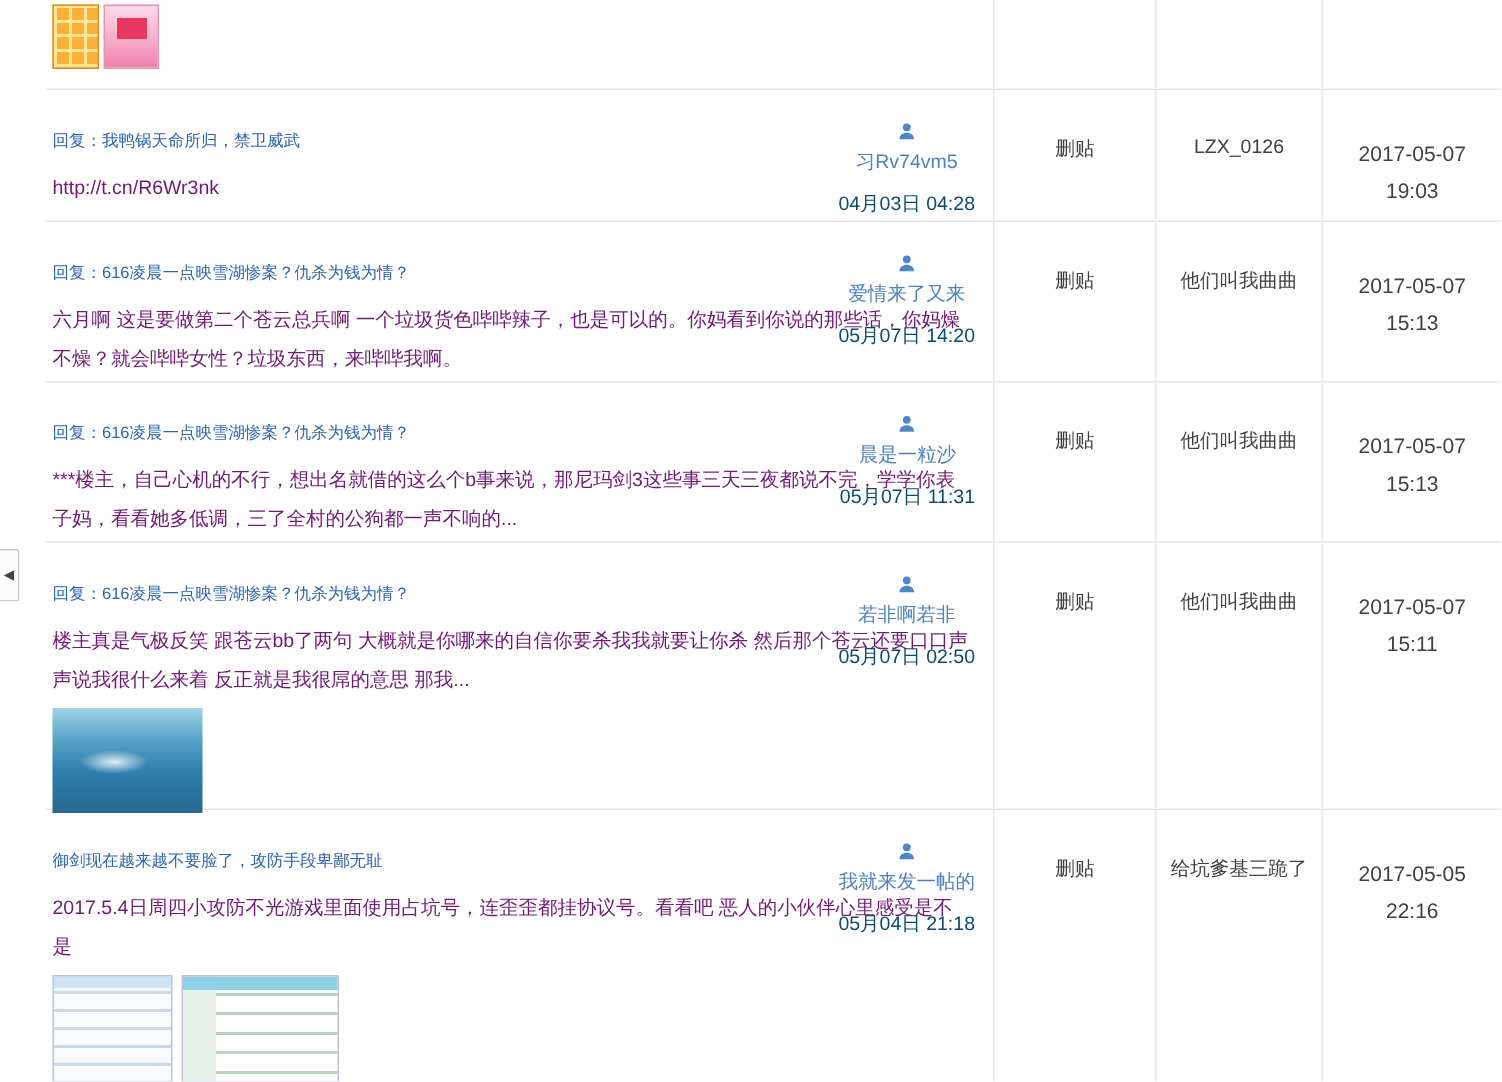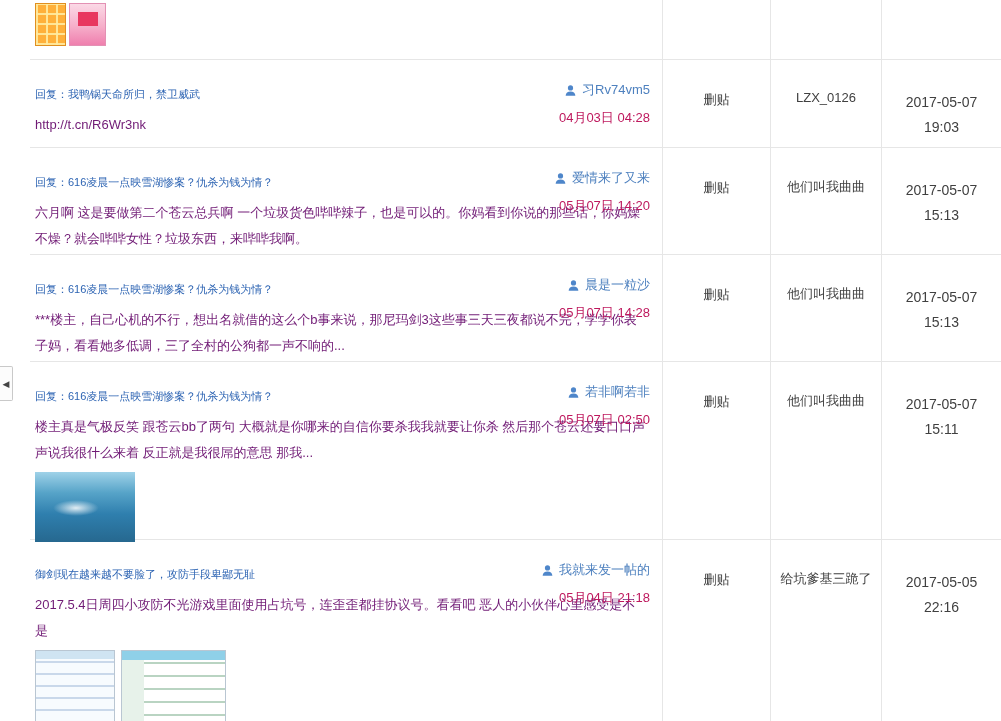--- a/index.html
+++ b/index.html
@@ -20,23 +20,23 @@
   .row-1 { height:88px; }
   .row-2 { height:107px; }
   .row-3 { height:107px; }
   .row-4 { height:178px; }
   .row-5 { height:182px; }
 
   .post-title { color:#2d64b3; font-size:11px; text-decoration:none; display:inline-block; max-width:430px; cursor:pointer; }
   .post-content { margin-top:10px; font-size:13px; line-height:26px; color:#701a75; padding-right:4px; word-break:break-all; }
 
   .author-block { position:absolute; top:21px; right:12px; text-align:right; font-size:13px; }
-  .author-line { display:flex; align-items:center; justify-content:flex-end; gap:5px; }
+  .author-line { display:flex; align-items:center; justify-content:flex-end; gap:5px;flex-direction:column; }
   .author-name { color:#4e81bf; text-decoration:none; cursor:pointer; }
-  .post-time { color:#be185d; margin-top:10px; }
+  .post-time { color:#0c4a6e; margin-top:10px; }
   .person-icon { display:inline-flex; }
 
   .del-link { color:#404040; font-size:13px; text-decoration:none; cursor:pointer; }
 
   .thumb-row { margin-top:6px; display:flex; gap:6px; }
   .thumb { border:1px solid #b9c6d2; cursor:pointer; }
   .thumb-game { width:100px; height:70px; border:none;
     background:linear-gradient(180deg,#9fd2e8 0%,#56a3c8 30%,#2f7fae 60%,#26688f 100%);
     position:relative; }
   .thumb-game::after { content:""; position:absolute; left:18px; top:28px; width:46px; height:16px;
@@ -149,21 +149,21 @@
         <div class="author-block">
           <div class="author-line">
             <span class="person-icon">
               <svg width="13" height="13" viewBox="0 0 16 16">
                   <circle cx="8" cy="4.8" r="3.2" fill="#4e86ca"></circle>
                   <path d="M2 14.5c0-3.4 2.7-5.3 6-5.3s6 1.9 6 5.3z" fill="#4e86ca"></path>
                 </svg>
             </span>
             <a class="author-name">晨是一粒沙</a>
           </div>
-          <div class="post-time">05月07日 14:28</div>
+          <div class="post-time">05月07日 11:31</div>
         </div>
         <div class="post-content">***楼主，自己心机的不行，想出名就借的这么个b事来说，那尼玛剑3这些事三天三夜都说不完，学学你表子妈，看看她多低调，三了全村的公狗都一声不响的...</div>
       </div>
       <div class="cell cell-del">
         <a class="del-link">删贴</a>
       </div>
       <div class="cell cell-op">
         <span>他们叫我曲曲</span>
       </div>
       <div class="cell cell-date">

